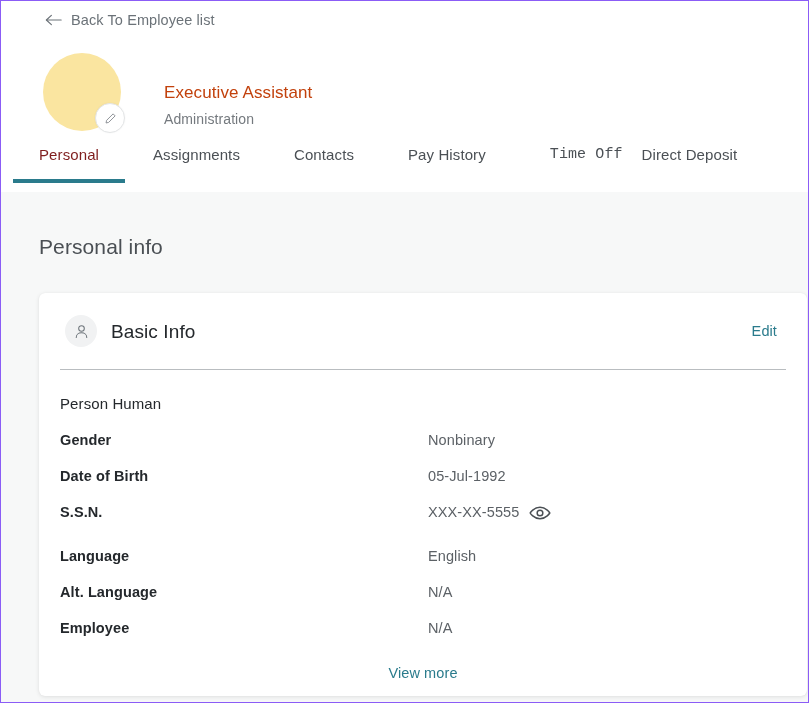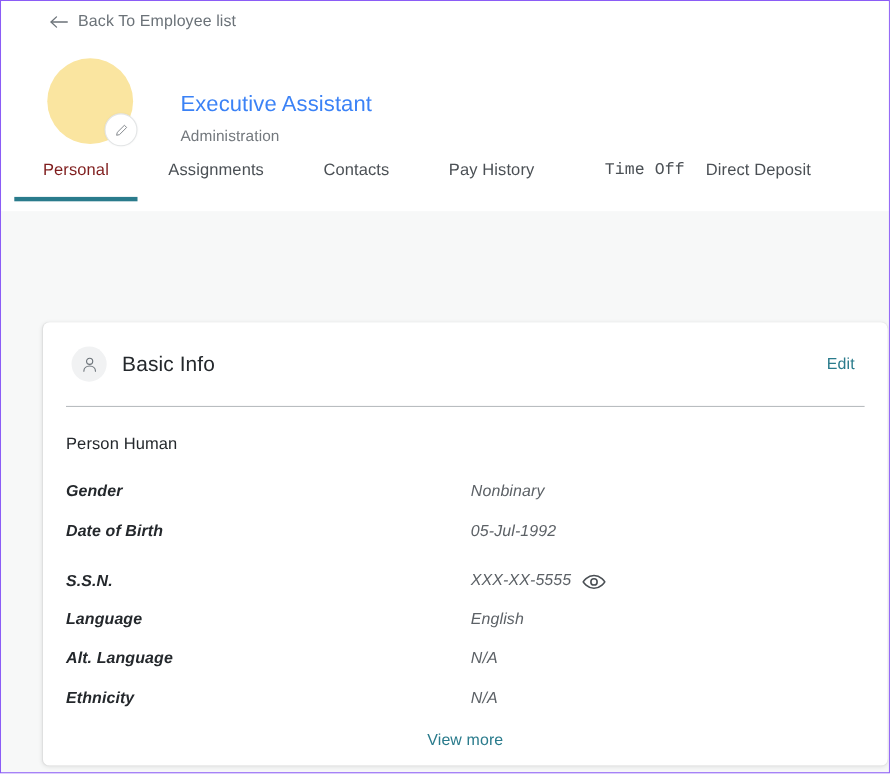--- a/index.html
+++ b/index.html
@@ -90,22 +90,22 @@
     cursor: pointer;
     box-shadow: 0 0 2px rgba(0,0,0,0.05);
   }
   .avatar-edit-badge svg { display: block; }
 
   .emp-meta {
     margin-left: 43px;
     padding-top: 29px;
   }
   .emp-title {
-    font-size: 20px;
-    color: #3b82f6;
+    font-size: 17px;
+    color: #c2410c;
     line-height: 1.3;
     letter-spacing: 0.1px;
   }
   .emp-sub {
     font-size: 14px;
     color: #74797e;
     margin-top: 6px;
     line-height: 1.3;
     letter-spacing: 0.1px;
   }
@@ -223,24 +223,23 @@
     font-weight: normal;
     color: #24282c;
     letter-spacing: 0.1px;
     line-height: 1;
     padding: 9px 0 0 0;
     margin-bottom: 21px;
   }
 
   .field-row {
     display: flex;
-    align-items: flex-end;
+    align-items: flex-start;
     min-height: 24px;
     margin-bottom: 12px;
-    font-style: italic;
   }
   .field-row.tall { min-height: 34px; margin-bottom: 10px; }
   .field-label {
     width: 368px;
     flex: 0 0 368px;
     font-size: 14.5px;
     font-weight: bold;
     color: #24282c;
     letter-spacing: 0.1px;
     line-height: 1.2;
@@ -313,20 +312,21 @@
       <div class="tab">Contacts</div>
       <div class="tab tab-pay">Pay History</div>
       <div class="tab tab-timeoff">Time Off</div>
       <div class="tab">Direct Deposit</div>
     </nav>
 
   </div>
 
   <div class="content" style="background: rgb(247, 248, 248);">
 
+    <div class="page-title">Personal info</div>
 
     <section class="card">
 
       <div class="card-header">
         <div class="card-icon">
           <svg width="17" height="17" viewBox="0 0 20 20" fill="none">
             <circle cx="10" cy="6.4" r="3.3" stroke="#6b7278" stroke-width="1.2"></circle>
             <path d="M3.8 17c0-3.4 2.8-5.5 6.2-5.5s6.2 2.1 6.2 5.5" stroke="#6b7278" stroke-width="1.2" stroke-linecap="round"></path>
           </svg>
         </div>
@@ -367,21 +367,21 @@
           <div class="field-label">Language</div>
           <div class="field-value">English</div>
         </div>
 
         <div class="field-row">
           <div class="field-label">Alt. Language</div>
           <div class="field-value">N/A</div>
         </div>
 
         <div class="field-row">
-          <div class="field-label">Ethnicity</div>
+          <div class="field-label">Employee</div>
           <div class="field-value">N/A</div>
         </div>
 
         <div class="view-more-wrap">
           <span class="view-more">View more</span>
         </div>
 
       </div>
     </section>
 

